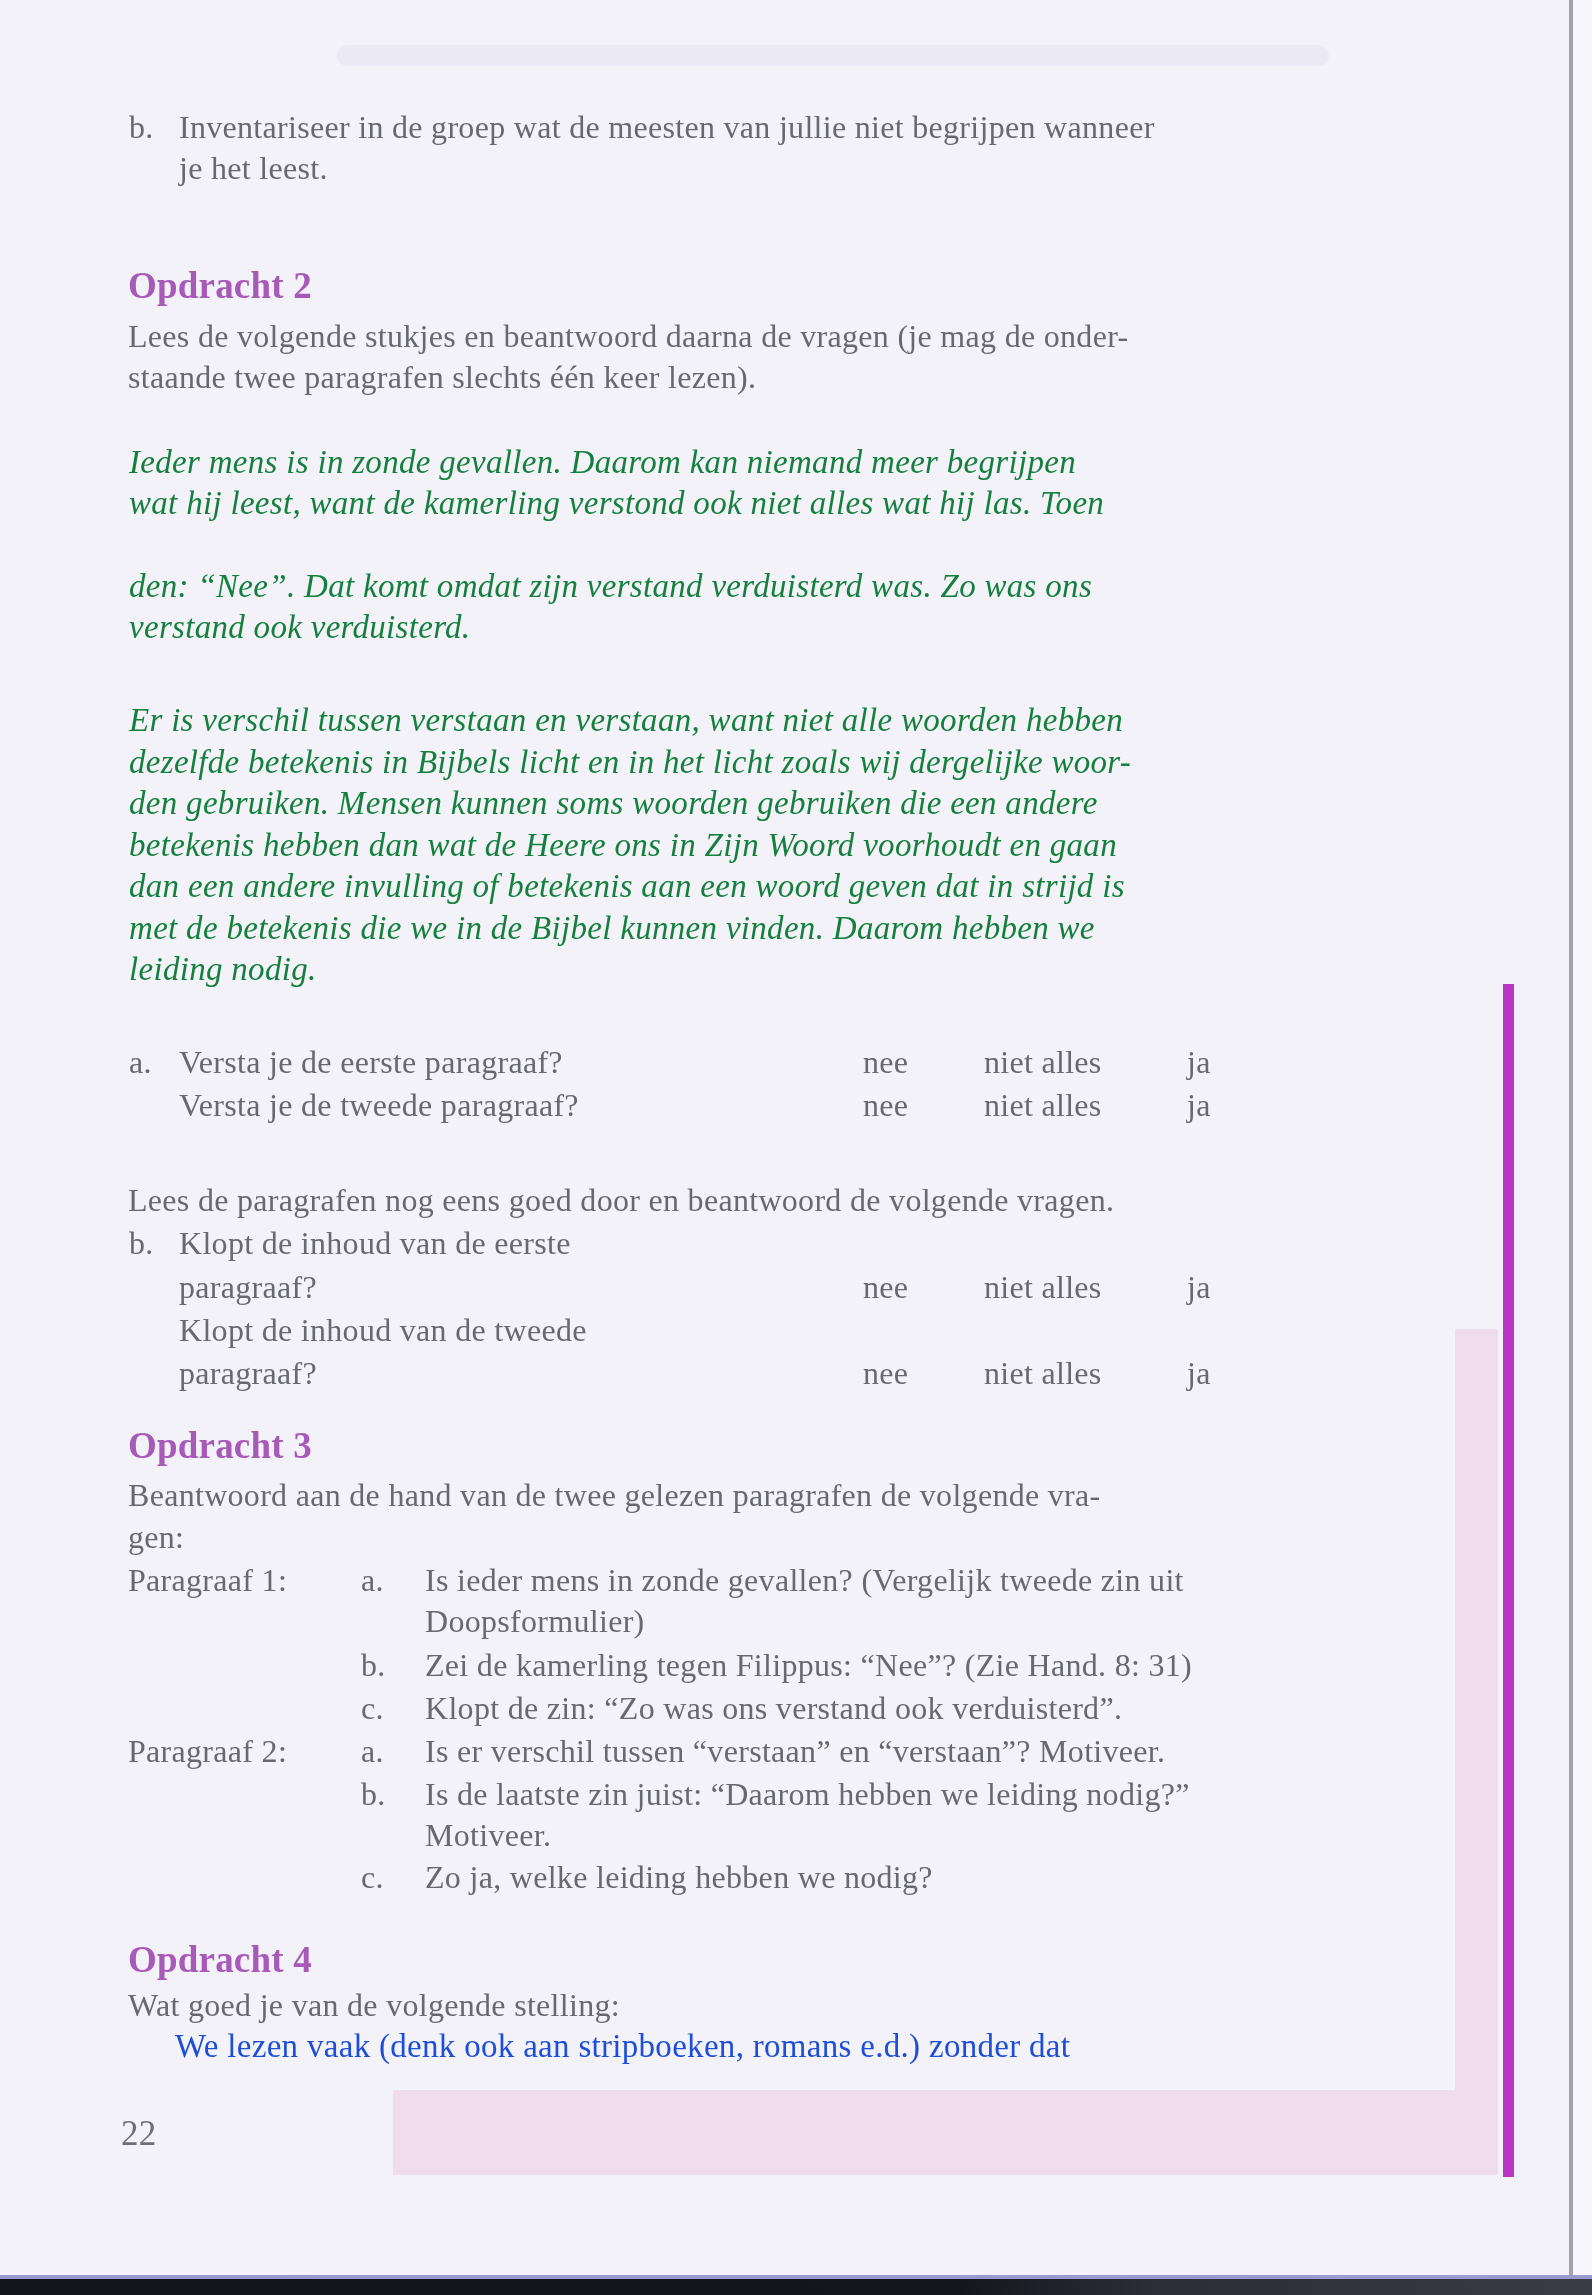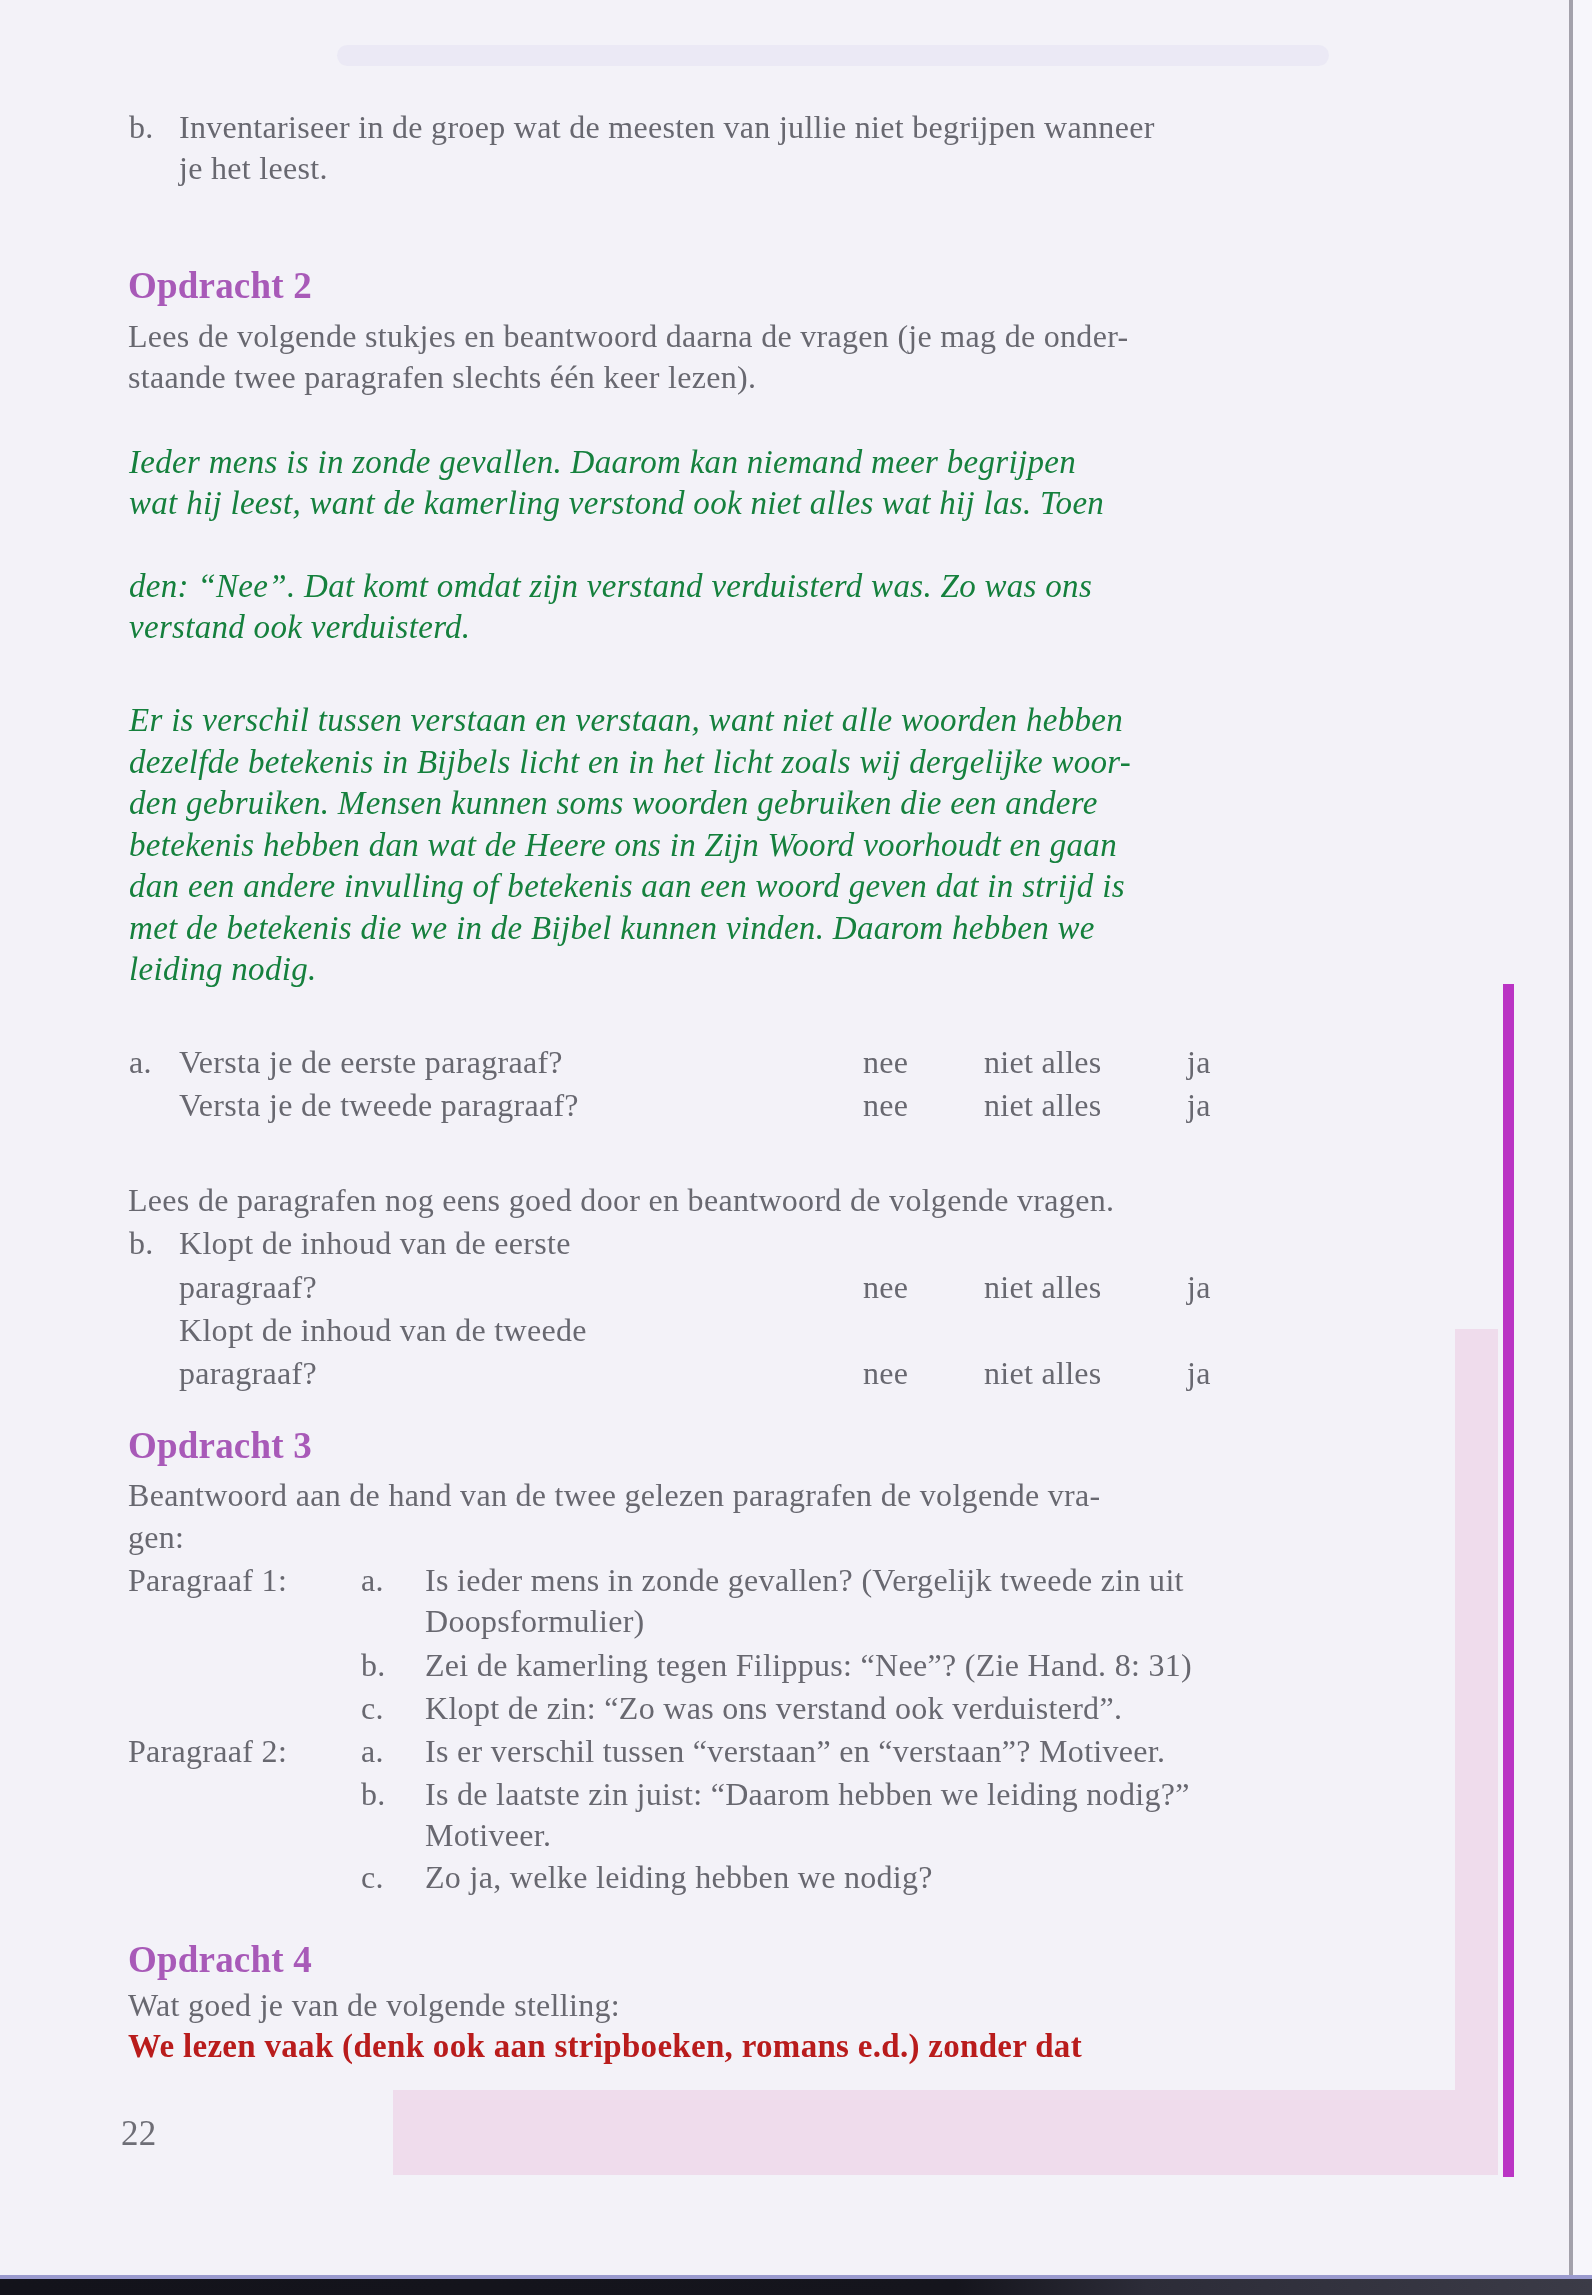--- a/index.html
+++ b/index.html
@@ -4,21 +4,21 @@
 <style>
   html,body{margin:0;padding:0;background:#e8e7ee;}
   .page{
     position:relative;width:1592px;height:2295px;
     background:#f3f2f8;overflow:hidden;
     font-family:"Liberation Serif",serif;
   }
   .t{position:absolute;font-size:32px;color:#686870;white-space:nowrap;letter-spacing:0.3px;}
   .it{font-style:italic;color:#15803d;font-size:33px;}
   .hd{font-size:37px;font-weight:bold;color:#a85ab8;letter-spacing:0.2px;}
-  .bold{font-weight:bold;color:#b91c1c;font-size:33px;}
+  .bold{font-weight:normal;color:#1d4ed8;font-size:33px;margin-left:47px;}
   .pagenum{font-size:35px;color:#6e6e76;}
   .smudge{position:absolute;left:337px;top:45px;width:992px;height:21px;background:#e7e6f4;border-radius:10.4px;opacity:.7;}
   .edge-line{position:absolute;left:1569px;top:0;width:3.5px;height:2280px;background:#a3a1ab;}
   .edge-right{position:absolute;left:1572px;top:0;width:20px;height:2280px;background:#f7f6fb;}
   .bar-magenta{position:absolute;left:1503px;top:984px;width:11.2px;height:1193px;background:#ba34c4;}
   .band-pink-v{position:absolute;left:1455px;top:1329px;width:43px;height:846px;background:#efdcec;}
   .band-pink-h{position:absolute;left:393px;top:2090px;width:1105px;height:85px;background:#efdcec;}
   .bottom-blue-line{position:absolute;left:0;top:2275px;width:1592px;height:4.3px;background:#9a9ace;}
   .bottom-dark{position:absolute;left:0;top:2279px;width:1592px;height:16.4px;
     background:linear-gradient(to right,#13131b 0%,#15151d 60%,#2c2c38 72%,#3b3b47 100%);}

